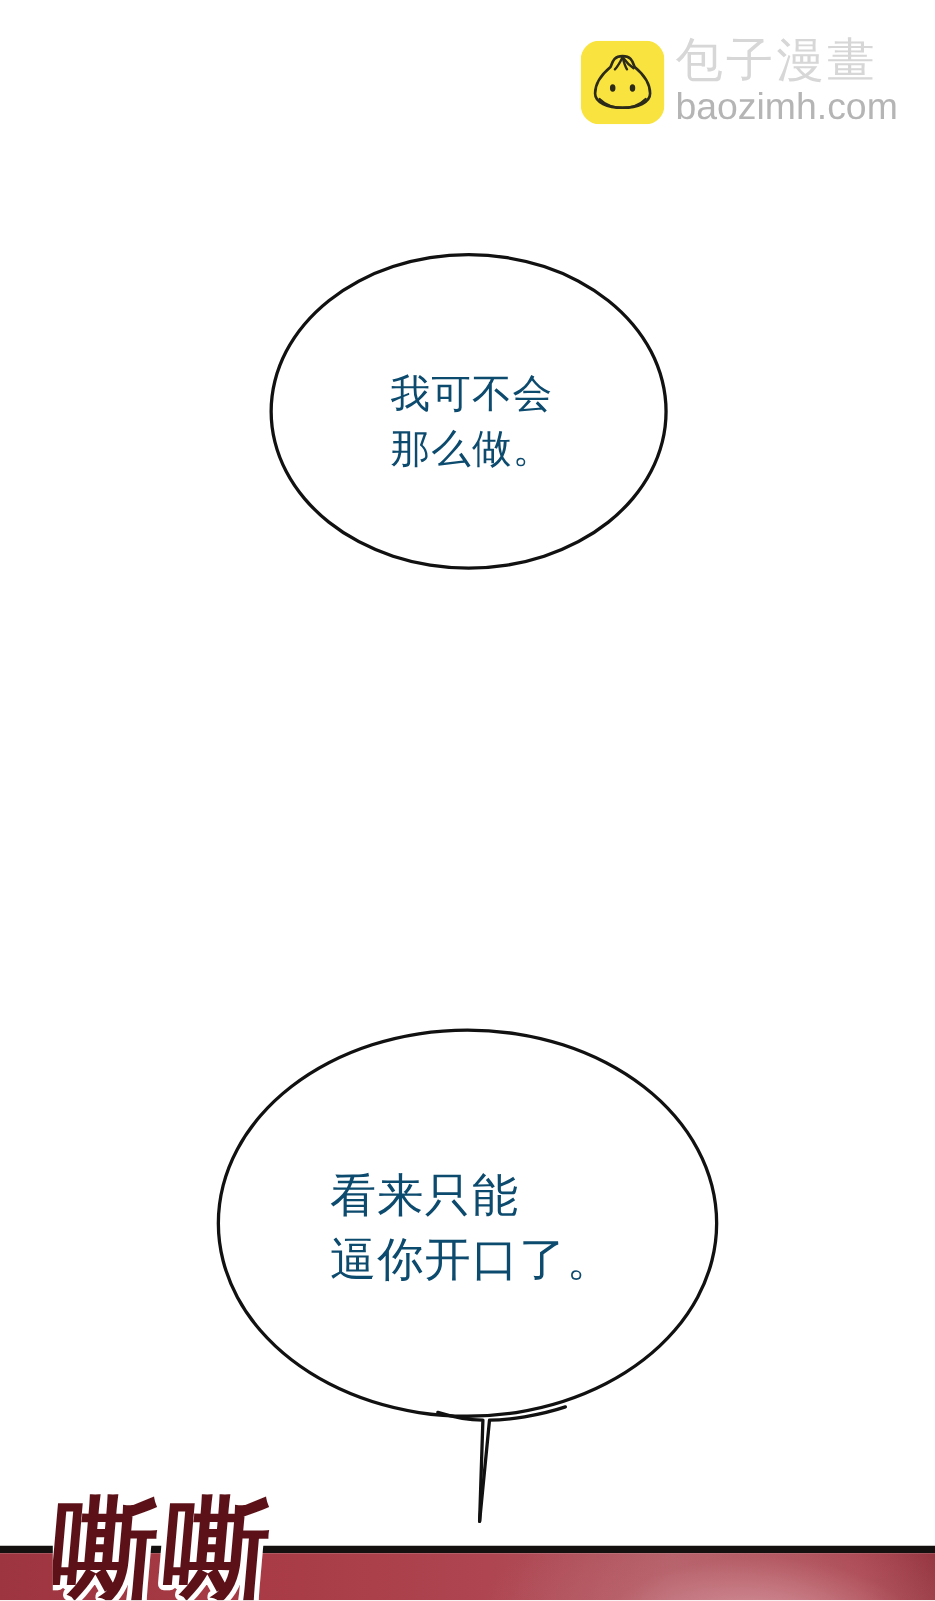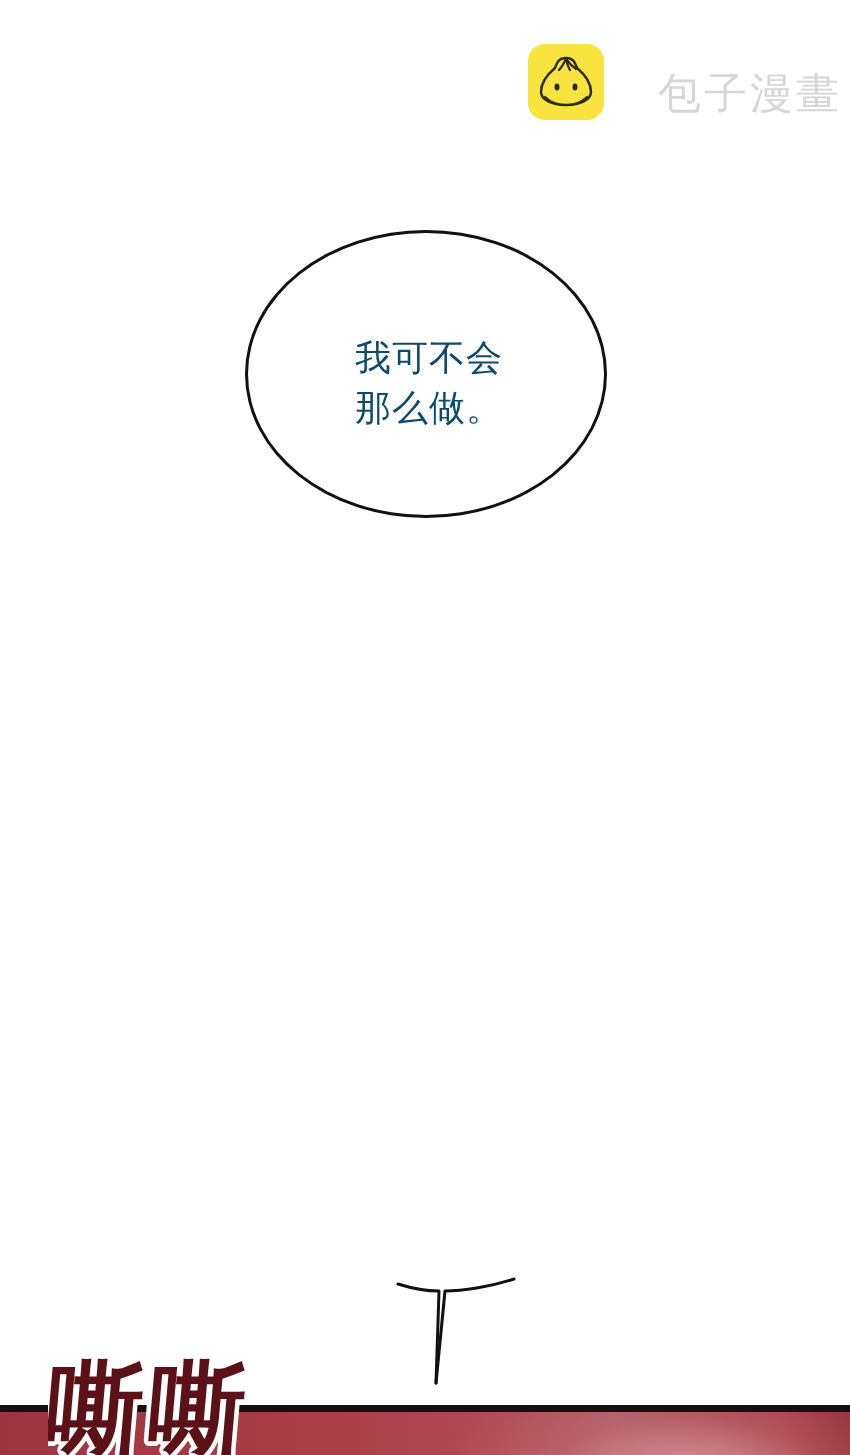--- a/index.html
+++ b/index.html
@@ -21,22 +21,21 @@
   }
 
   
   .watermark {
     position: absolute;
     top: 28px;
     left: 528px;
     width: 300px;
     height: 92px;
     display: flex;
-    align-items: flex-end;
-    gap: 44px;
+    align-items: center;
   }
   .wm-icon {
     width: 76px;
     height: 76px;
     flex: 0 0 76px;
     margin-top: 2px;
   }
   .wm-text-wrap {
     margin-left: 10px;
     display: flex;
@@ -162,28 +161,33 @@
         <path d="M38 15 C36 19 34 23 31 26" fill="none" stroke="#2c2a19" stroke-width="2.2" stroke-linecap="round"></path>
         <path d="M38 15 C39 19 40 23 42 26" fill="none" stroke="#2c2a19" stroke-width="2.2" stroke-linecap="round"></path>
         <path d="M38 15 C41 19 45 23 48 25" fill="none" stroke="#2c2a19" stroke-width="2.2" stroke-linecap="round"></path>
         <path d="M17 53 C22 58 30 61 38 61 C46 61 54 58 59 53" fill="none" stroke="#2c2a19" stroke-width="2.2" stroke-linecap="round"></path>
         <ellipse cx="29" cy="43" rx="2.5" ry="3.4" fill="#2c2a19"></ellipse>
         <ellipse cx="47" cy="43" rx="2.5" ry="3.4" fill="#2c2a19"></ellipse>
       </svg>
     </div>
     <div class="wm-text-wrap">
       <div class="wm-cn">包子漫畫</div>
+      <div class="wm-en">baozimh.com</div>
     </div>
   </div>
 
   <div id="bubble-1" class="bubble">
     <div class="bubble-text">我可不会
 那么做。</div>
   </div>
 
+  <div id="bubble-2" class="bubble">
+    <div class="bubble-text">看来只能
+逼你开口了。</div>
+  </div>
 
   <svg class="bubble-tail" viewBox="0 0 120 135" width="120" height="135" xmlns="http://www.w3.org/2000/svg">
     <path d="M4 30 C20 34 34 36 44 36 L41 124 L39 128 L38 122 L33 36" fill="#ffffff" stroke="none"></path>
     <path d="M116 26 C96 33 78 36 62 36 L44 126 L47 36" fill="#ffffff" stroke="none"></path>
     <path d="M2 29 C18 34 32 36 43 36 L40 128" fill="none" stroke="#111111" stroke-width="3" stroke-linecap="round" stroke-linejoin="round"></path>
     <path d="M40 128 L49 36 C66 36 94 32 118 24" fill="none" stroke="#111111" stroke-width="3" stroke-linecap="round" stroke-linejoin="round"></path>
   </svg>
 
   <div id="red-panel">
     <div class="panel-topbar"></div>

